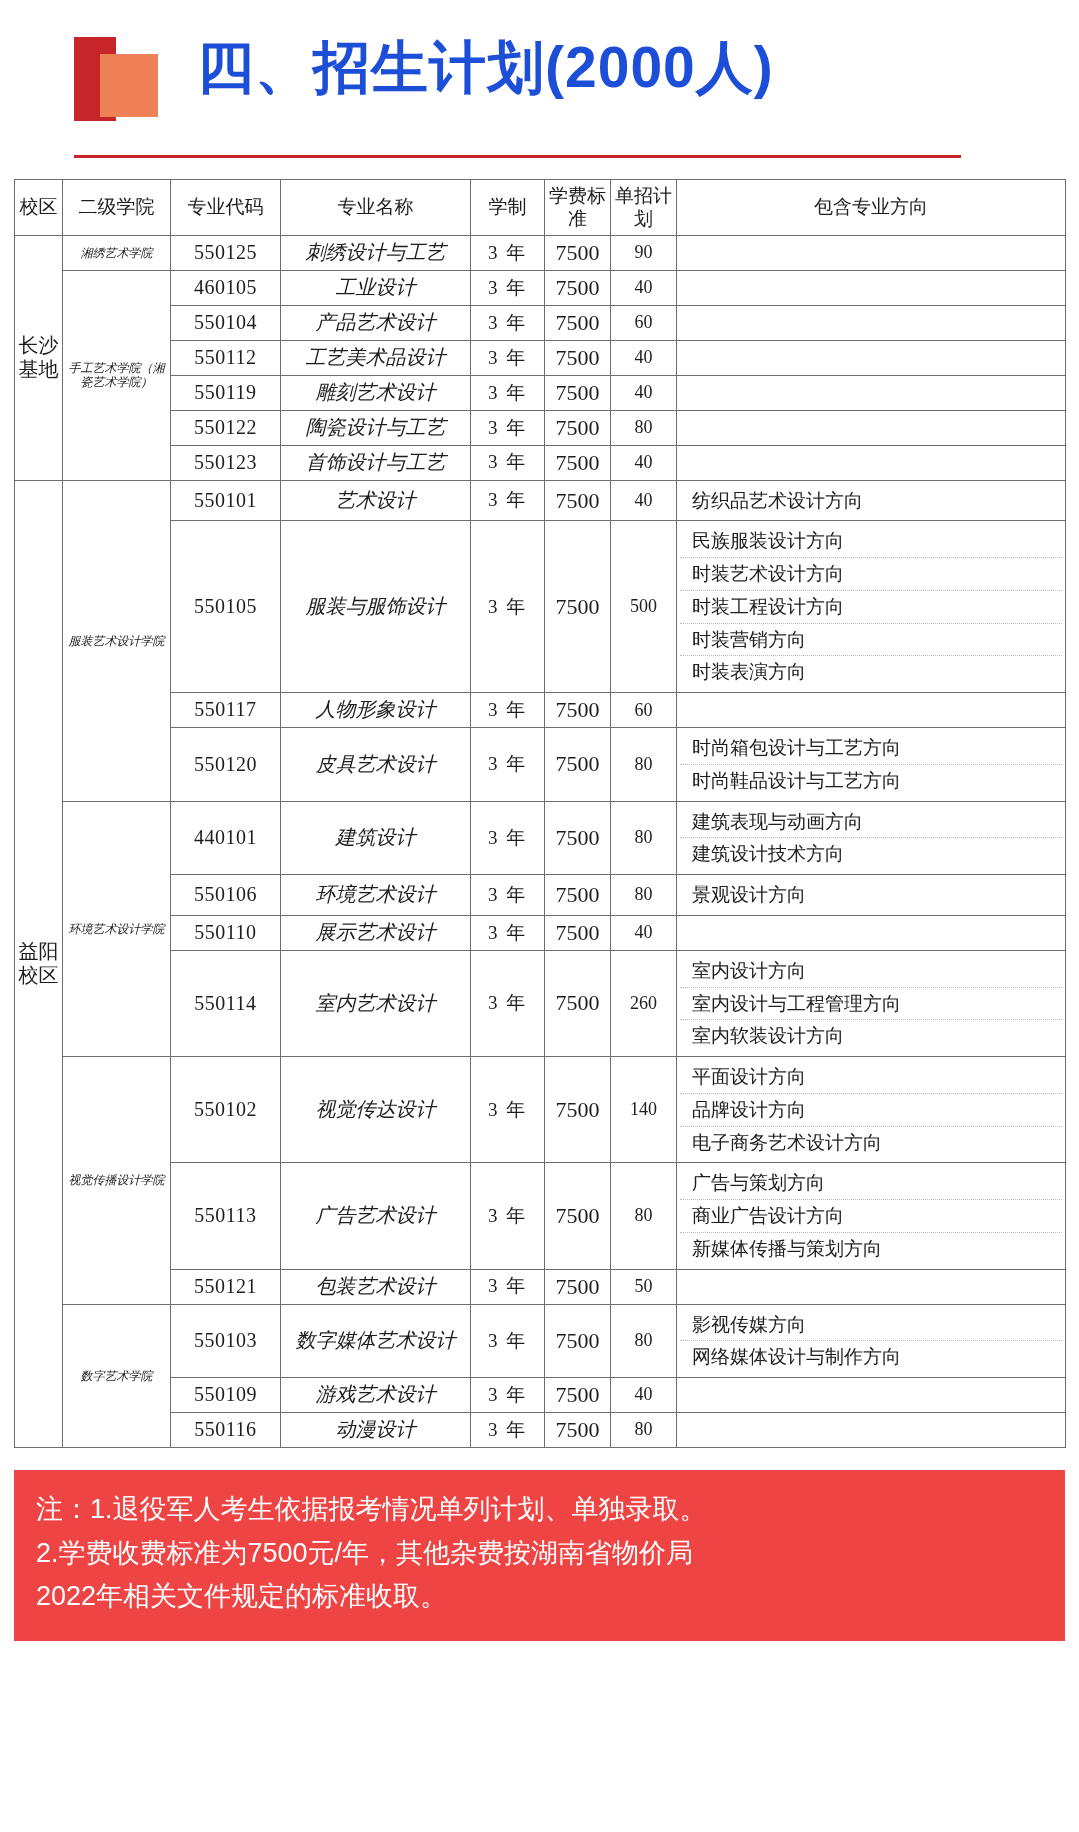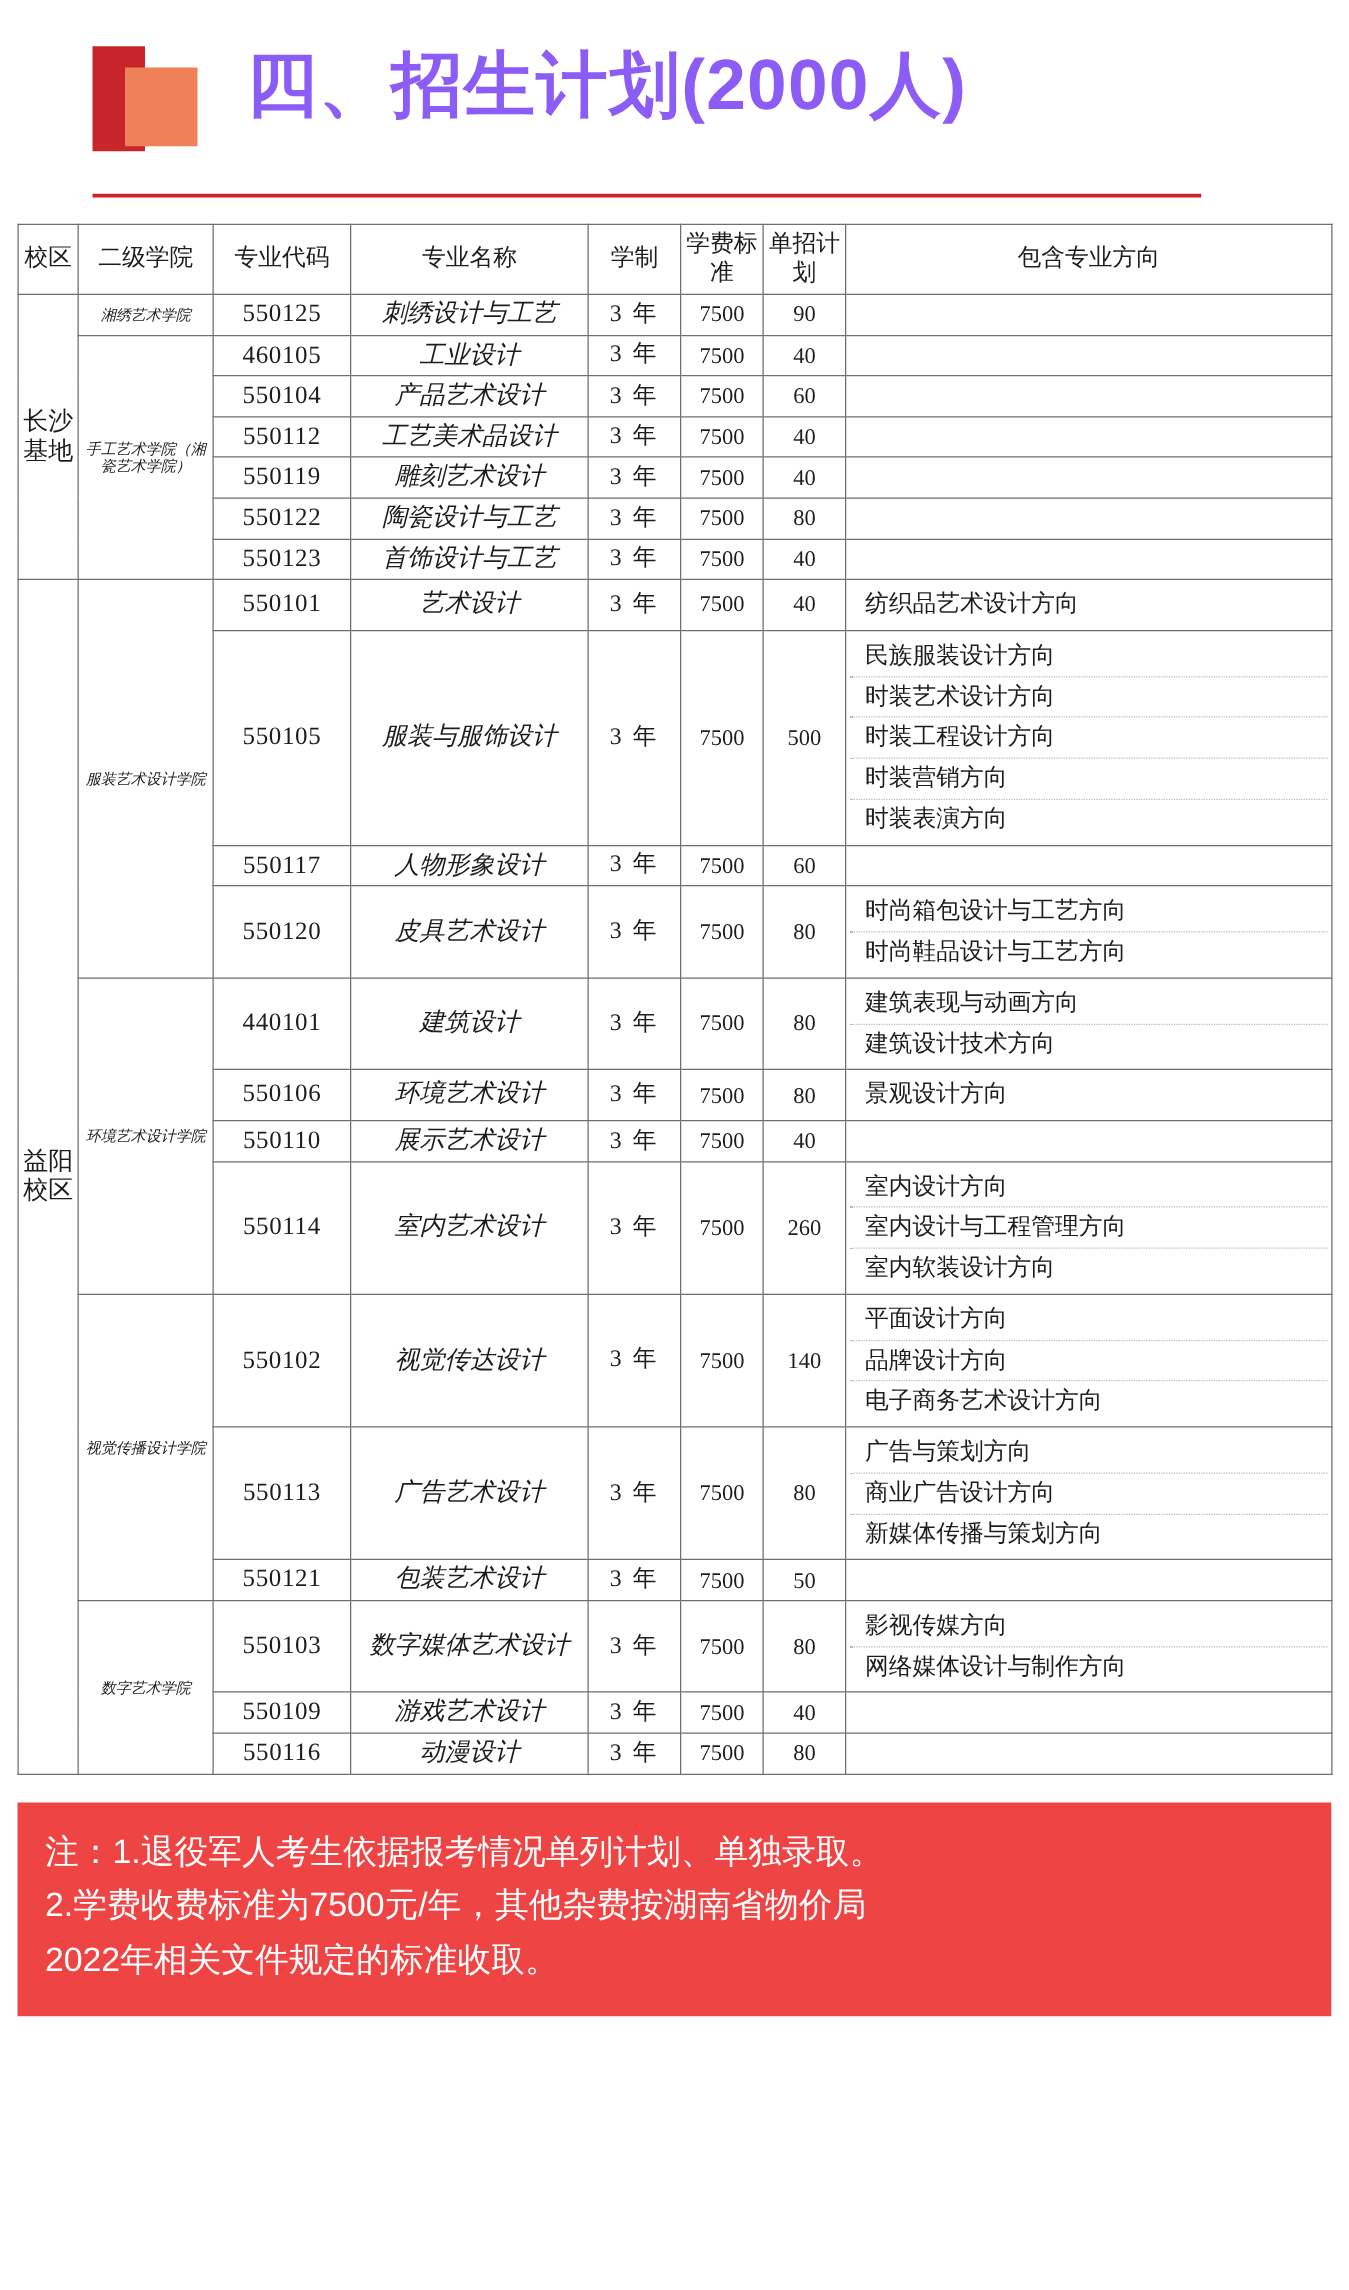--- a/index.html
+++ b/index.html
@@ -34,21 +34,21 @@
     width: 58px; height: 63px;
     background: #ef8159;
   }
   .page-title {
     position: absolute;
     left: 197px; top: 30px;
     font-family: "Liberation Sans", "DejaVu Sans", sans-serif;
     font-weight: bold;
     font-size: 57px;
     letter-spacing: 1px;
-    color: #8b5cf6;
+    color: #1d4ed8;
     white-space: nowrap;
   }
   .title-rule {
     position: absolute;
     left: 74px;
     top: 155px;
     width: 887px;
     height: 3px;
     background: #c8252b;
   }
@@ -88,21 +88,21 @@
 
   td.campus {
     font-size: 20px;
     letter-spacing: 0;
     line-height: 1.55;
   }
   td.college { font-size: 12px; line-height: 1.35; font-style: italic; }
   td.code    { font-size: 20px; letter-spacing: 0.5px; }
   td.pname   { text-align: left; padding-left: 12px; font-size: 20px; font-style: italic; }
   td.years   { font-size: 19px; letter-spacing: 2px; }
-  td.fee     { font-size: 18px; margin-left: 22px; }
+  td.fee     { font-size: 22px; margin-left: 22px; }
   td.quota   { font-size: 18px; }
   td.dirs    { padding: 0; }
 
   .dir-list { display: flex; flex-direction: column; }
   .dir-item {
     text-align: left;
     padding: 4px 6px 4px 12px;
     font-size: 19px;
     border-bottom: 1px dotted #b9b9b9;
     line-height: 1.25;

